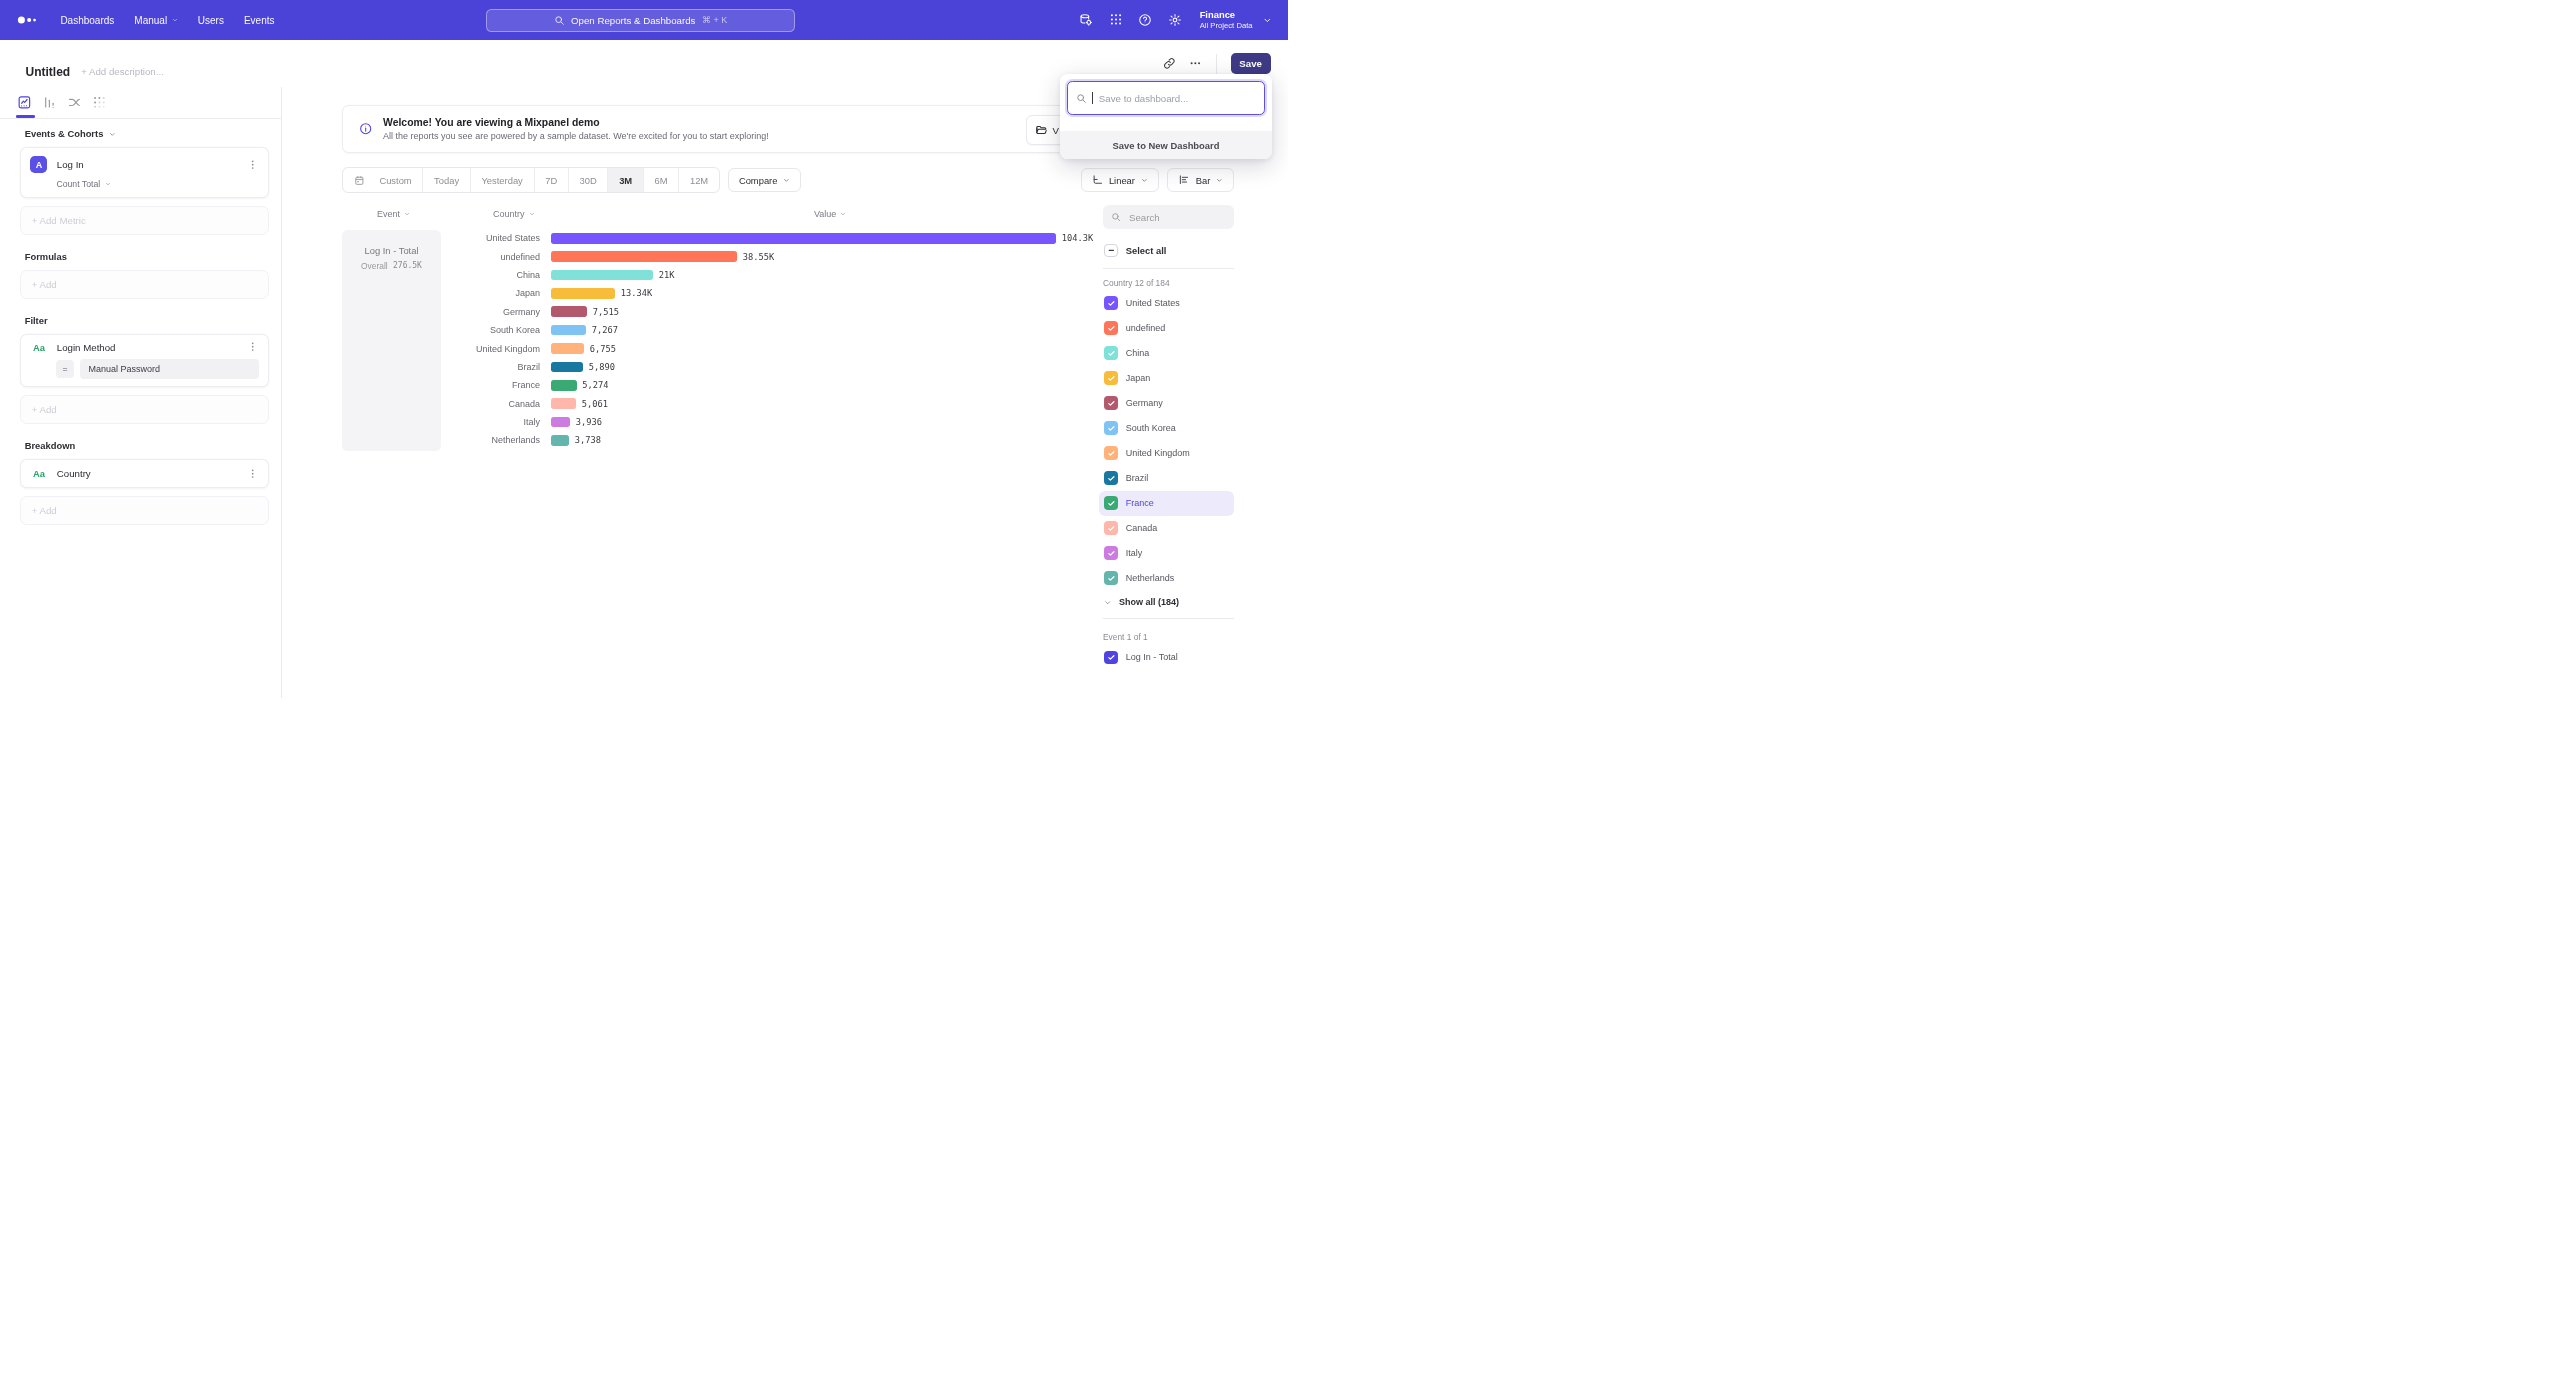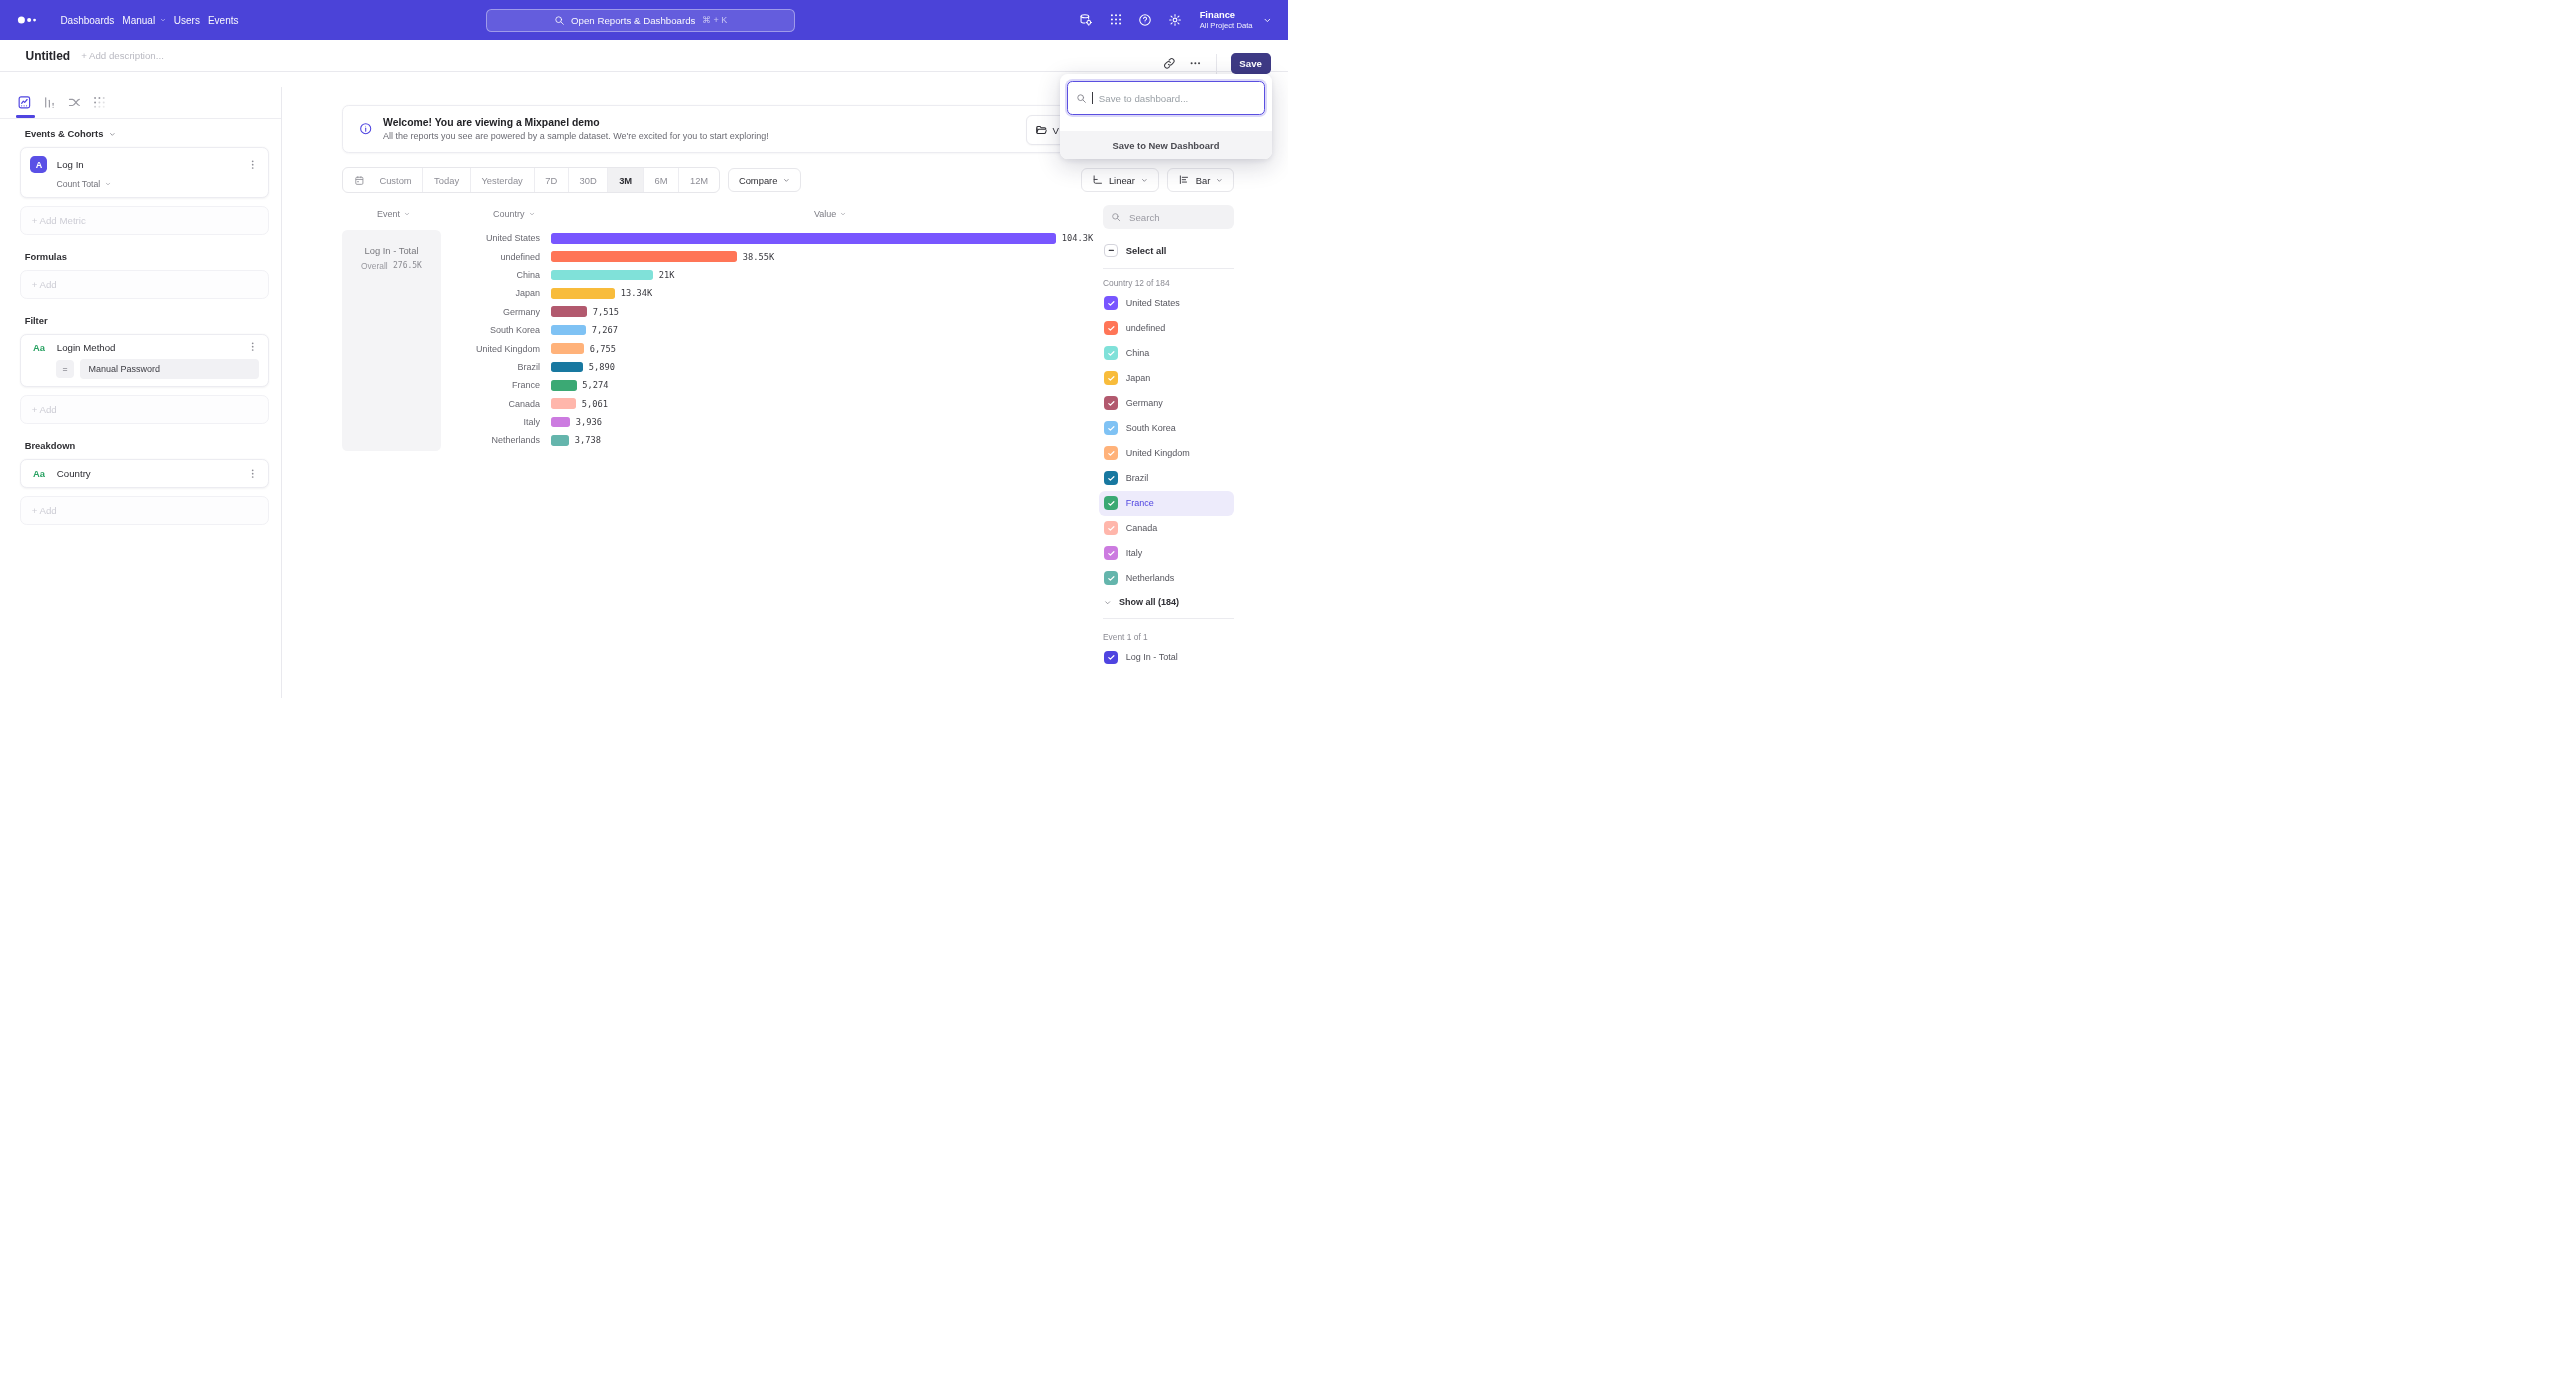--- a/index.html
+++ b/index.html
@@ -8,38 +8,38 @@
        -webkit-font-smoothing:antialiased;}
   svg{display:block;}
   .chev{display:inline-flex;width:7.4px;height:7.4px;flex:none;}
   .chev.sm{width:6px;height:6px;}
   .chev svg{width:100%;height:100%;}
 
   
   .topnav{position:absolute;left:0;top:0;right:0;height:40px;background:#4b43d8;
           display:flex;align-items:center;padding:0 16px;box-sizing:border-box;}
   .logo{width:27px;height:16px;margin-right:17.4px;flex:none;}
-  .menu{display:flex;align-items:center;gap:8px;color:#fff;font-size:10px;font-weight:500;}
+  .menu{display:flex;align-items:center;gap:20px;color:#fff;font-size:10px;font-weight:500;}
   .menu-item{display:flex;align-items:center;gap:4.7px;color:rgba(255,255,255,.96);}
   .menu-item .chev{color:rgba(255,255,255,.8);}
   .global-search{position:absolute;left:486px;top:8.7px;width:309px;height:23px;border-radius:5.4px;
           background:rgba(255,255,255,.14);border:0.7px solid rgba(255,255,255,.38);
           display:flex;align-items:center;justify-content:center;gap:6.7px;box-sizing:border-box;}
   .gs-icon{width:10.7px;height:10.7px;color:rgba(255,255,255,.9);}
   .gs-text{font-size:9.7px;color:rgba(255,255,255,.96);}
   .gs-short{font-size:9px;color:rgba(255,255,255,.62);}
   .nav-right{margin-left:auto;display:flex;align-items:center;gap:15.4px;color:#fff;}
   .nav-icon{width:14px;height:14px;color:#fff;}
   .project{display:flex;align-items:center;gap:10.7px;margin-left:2.7px;}
   .proj-name{font-size:9.4px;font-weight:700;line-height:1.2;}
   .proj-sub{font-size:7.7px;color:rgba(255,255,255,.92);line-height:1.3;}
   .project .chev{color:#fff;width:8.7px;height:8.7px;}
 
   
-  .doc-header{position:absolute;left:0;top:40px;right:0;height:32px;background:#fff;
+  .doc-header{position:absolute;left:0;top:40px;right:0;height:64px;background:#fff;
           border-bottom:0.7px solid #e9e9ee;display:flex;align-items:center;padding-left:25.5px;box-sizing:border-box;}
   .doc-title{font-size:12px;font-weight:600;color:#26262b;}
   .add-desc{margin-left:11px;font-size:9.7px;color:#b9b9c1;}
   .dh-right{position:absolute;right:17.4px;top:0;height:47px;display:flex;align-items:center;gap:14px;}
   .icon-btn{width:12.7px;height:12.7px;color:#3f3f46;}
   .vdiv{width:0.7px;height:20px;background:#e7e7ec;}
   .save-btn{height:21px;padding:0 8.7px;background:#3e3a85;border-radius:4.7px;color:#fff;
           font-size:9.7px;font-weight:600;display:flex;align-items:center;}
 
   

